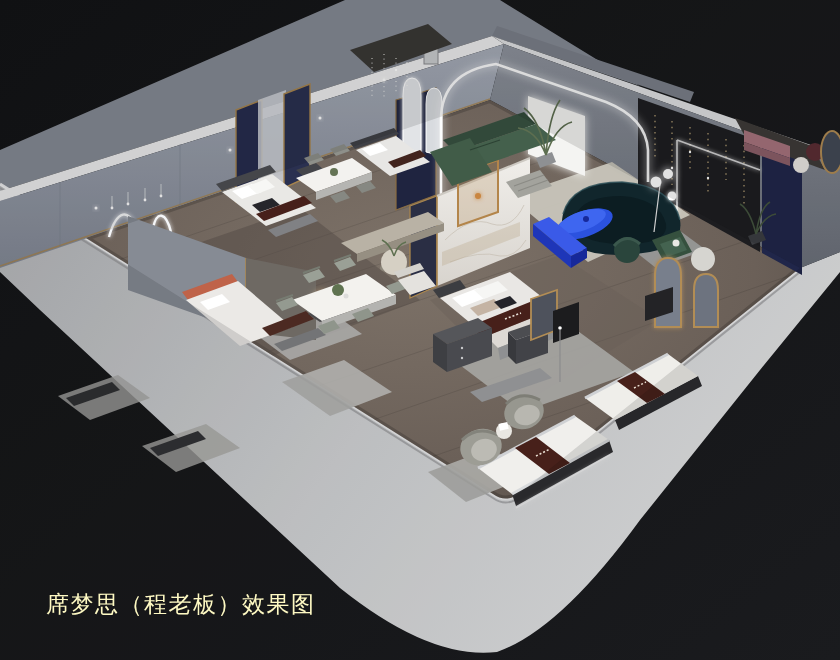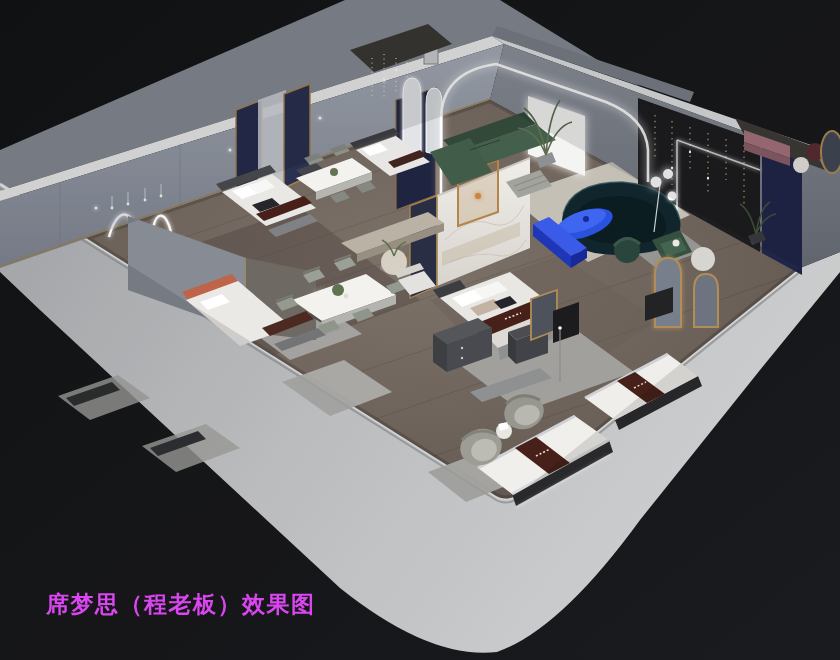--- a/index.html
+++ b/index.html
@@ -1,20 +1,20 @@
 <!DOCTYPE html>
 <html><head>
 <meta charset="utf-8">
 <style>
   html,body{margin:0;padding:0;background:#0e0f11;}
   .stage{position:relative;width:840px;height:660px;overflow:hidden;
          font-family:"Liberation Sans","DejaVu Sans",sans-serif;}
   .stage svg{position:absolute;left:0;top:0;}
-  .caption{position:absolute;left:46px;top:589px;font-size:23px;font-weight:700;
-           color:#d946ef;letter-spacing:1.5px;white-space:nowrap;}
+  .caption{position:absolute;left:46px;top:589px;font-size:23px;font-weight:400;
+           color:#fef9c3;letter-spacing:1.5px;white-space:nowrap;}
   .plank{stroke:rgba(0,0,0,0.10);stroke-width:1;}
   .seam{stroke:#7b828e;stroke-width:1;opacity:.55;}
   .goldline{stroke:#a8854e;stroke-width:1.6;fill:none;}
   .glowdot{fill:#ffffff;}
   .fairy{stroke:#d9c08a;stroke-width:1.1;stroke-dasharray:1.5 4.2;fill:none;opacity:.9;}
   .crystal{stroke:#f3f3f0;stroke-width:1;stroke-dasharray:1 3.6;fill:none;opacity:.95;}
   .chairback{stroke:#777c72;stroke-width:2;fill:none;}
   .vein{stroke:#c9c2b6;stroke-width:1;fill:none;opacity:.8;}
 </style>
 </head>

